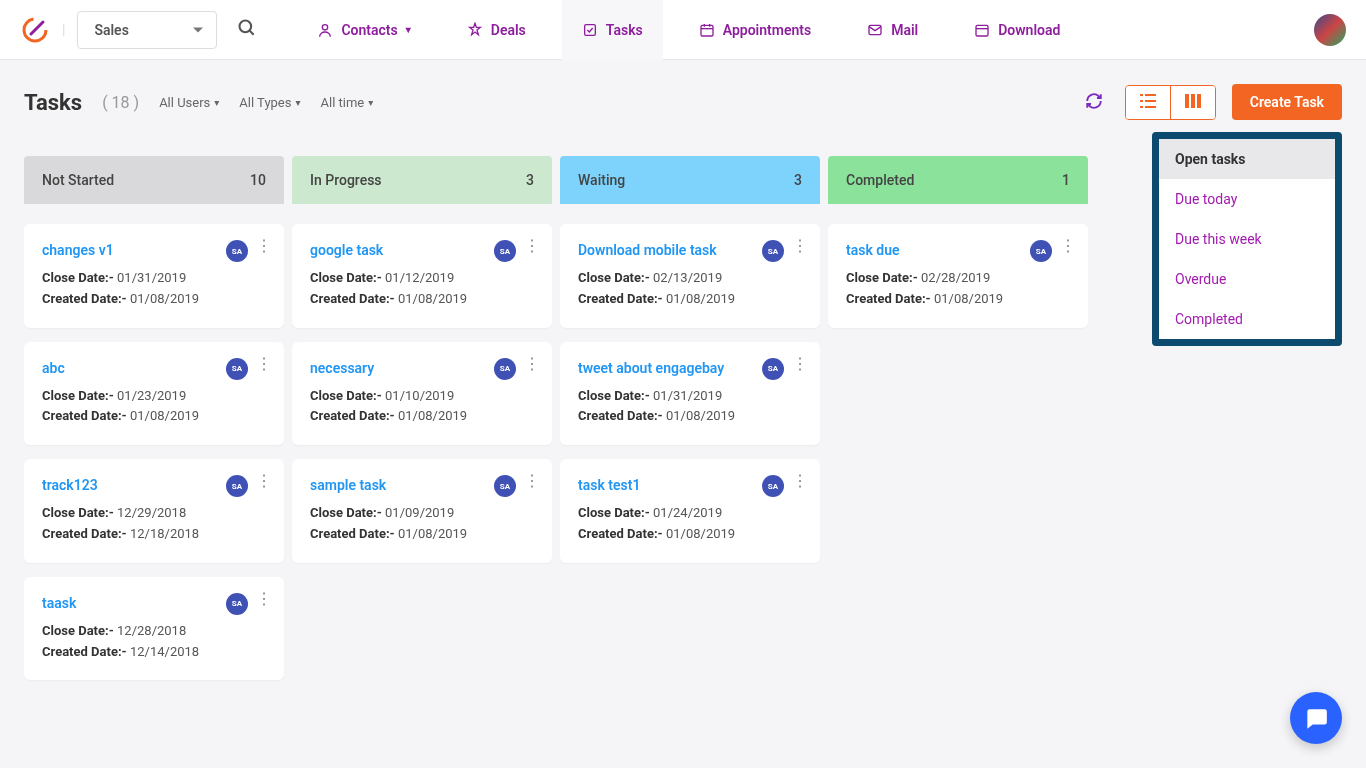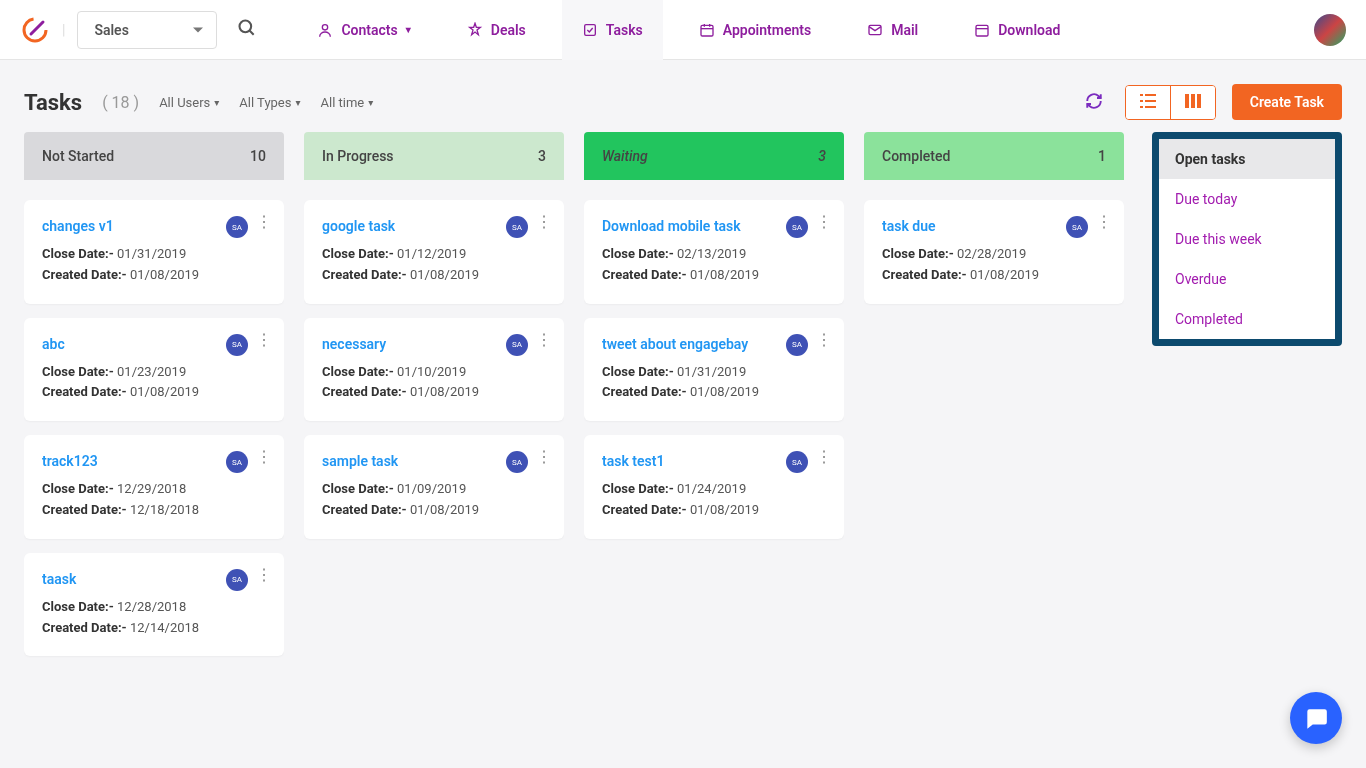--- a/index.html
+++ b/index.html
@@ -24,37 +24,37 @@
 .filter-dd::after { content: '▾'; font-size: 10px; }
 .header-right { margin-left: auto; display: flex; align-items: center; gap: 16px; }
 .refresh-btn { background: none; border: none; cursor: pointer; color: #7b2cbf; padding: 6px; }
 .view-toggle { display: flex; border: 1px solid #f26522; border-radius: 4px; overflow: hidden; }
 .view-btn { background: #fff; border: none; padding: 8px 14px; cursor: pointer; color: #f26522; border-right: 1px solid #f26522; }
 .view-btn:last-child { border-right: none; }
 .view-btn.active { background: #fff; }
 .create-btn { background: #f26522; color: #fff; border: none; padding: 10px 18px; border-radius: 4px; font-weight: 600; cursor: pointer; font-size: 14px; }
 
 .board-wrap { display: flex; gap: 20px; padding: 0 24px 20px; overflow-x: auto; }
-.columns { display: flex; gap: 20px; flex: 1; overflow-x: auto; padding-bottom: 8px; }
+.columns { display: flex; gap: 8px; flex: 1; overflow-x: auto; padding-bottom: 8px; margin-top: 24px; }
 .columns::-webkit-scrollbar { height: 10px; }
 .columns::-webkit-scrollbar-thumb { background: #ccc; border-radius: 4px; }
 .col { min-width: 260px; width: 260px; flex-shrink: 0; display: flex; flex-direction: column; }
 .col-header { padding: 16px 18px; border-radius: 4px 4px 0 0; display: flex; justify-content: space-between; align-items: center; font-weight: 500; color: #444; }
 .col-header.not-started { background: #d9d9dc; }
 .col-header.in-progress { background: #cce8ce; }
-.col-header.waiting { background: #22c55e; font-style: italic; }
+.col-header.waiting { background: #7dd3fc; }
 .col-header.completed { background: #8be29b; }
 .col-body { padding: 20px 0; display: flex; flex-direction: column; gap: 14px; overflow-y: auto; max-height: 560px; }
 .col-body::-webkit-scrollbar { width: 8px; }
 .col-body::-webkit-scrollbar-thumb { background: #bbb; border-radius: 4px; }
 .card { background: #fff; border-radius: 6px; padding: 18px; position: relative; box-shadow: 0 1px 2px rgba(0,0,0,.04); }
 .card-title { color: #2196f3; font-weight: 600; font-size: 14px; margin-bottom: 10px; cursor: pointer; display: inline-block; max-width: 150px; }
 .card-row { font-size: 13px; color: #555; line-height: 1.6; }
 .card-row strong { font-weight: 700; color: #333; }
-.card-badge { position: absolute; top: 16px; right: 36px; width: 22px; height: 22px; background: #3f51b5; border-radius: 50%; color: #fff; font-size: 8px; font-weight: 400; display: flex; align-items: center; justify-content: center; }
+.card-badge { position: absolute; top: 16px; right: 36px; width: 22px; height: 22px; background: #3f51b5; border-radius: 50%; color: #fff; font-size: 8px; font-weight: 700; display: flex; align-items: center; justify-content: center; }
 .card-menu { position: absolute; top: 14px; right: 12px; cursor: pointer; color: #888; font-size: 16px; line-height: 1; }
 
 .side-filter { width: 190px; flex-shrink: 0; background: #fff; border: 7px solid #0c4a6e; border-radius: 4px; align-self: flex-start; }
 .side-item { padding: 12px 16px; font-size: 14px; color: #a21caf; cursor: pointer; }
 .side-item.active { background: #e8e8ea; font-weight: 700; color: #333; }
 
 .chat-bubble { position: fixed; bottom: 24px; right: 24px; width: 52px; height: 52px; background: #2962ff; border-radius: 50%; display: flex; align-items: center; justify-content: center; cursor: pointer; box-shadow: 0 4px 12px rgba(0,0,0,.2); }
 </style>
 </head>
 <body>

